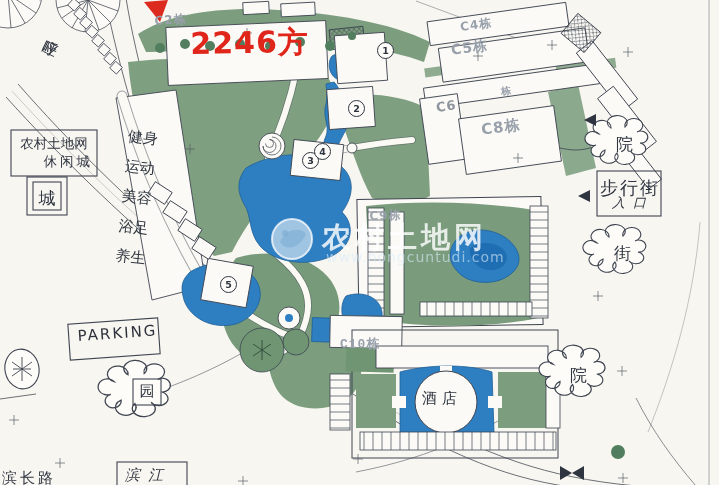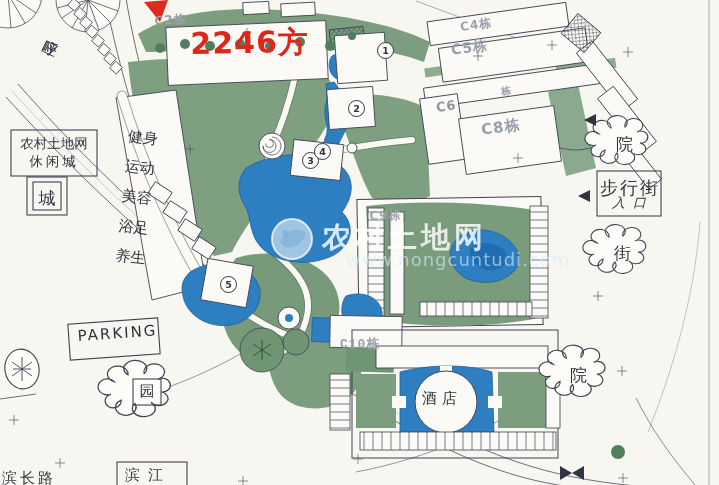--- a/index.html
+++ b/index.html
@@ -12,21 +12,21 @@
   .boxtxt{text-align:center;}
   .cnum{position:absolute;width:15px;height:15px;border:1.3px solid #2f3540;border-radius:50%;
         background:#fdfcf8;font-size:9.5px;font-weight:700;color:#2f3540;
         display:flex;align-items:center;justify-content:center;line-height:1;}
   .sparow{display:flex;justify-content:space-between;width:44px;font-size:15px;color:#2f3540;}
   #spa{position:absolute;left:129px;top:127px;display:flex;flex-direction:column;gap:11px;
        transform:rotate(6deg);transform-origin:left top;}
   #watermark{position:absolute;left:270px;top:216px;width:230px;height:60px;pointer-events:none;}
   #wm-name{position:absolute;left:52px;top:2px;font-size:29px;font-weight:700;
            color:rgba(255,255,255,0.82);letter-spacing:4px;}
-  #wm-url{position:absolute;left:76px;top:33px;font-size:18px;color:rgba(215,236,250,0.6);letter-spacing:1px;}
+  #wm-url{position:absolute;left:56px;top:33px;font-size:14px;color:rgba(215,236,250,0.6);letter-spacing:1px;}
   #wm-logo{position:absolute;left:6px;top:2px;width:44px;height:46px;}
 </style>
 </head>
 <body>
 
 <div id="stage">
 
 <svg width="719" height="485" viewBox="0 0 719 485">
   <defs>
     <pattern id="xh" width="5" height="5" patternUnits="userSpaceOnUse">
@@ -227,39 +227,39 @@
 <span class="lbl cad" style="left:450px;top:42px;font-size:14px;transform:rotate(-8deg);">C5栋</span>
 <span class="lbl cad" style="left:500px;top:85px;font-size:10px;transform:rotate(-8deg);">栋</span>
 <span class="lbl cad" style="left:435px;top:100px;font-size:13px;color:#8e959e;transform:rotate(-8deg);">C6</span>
 <span class="lbl cad" style="left:480px;top:121px;font-size:15px;transform:rotate(-8deg);">C8栋</span>
 <span class="lbl cad" style="left:369px;top:208px;font-size:12px;opacity:.9;transform:rotate(-2deg);">C9栋</span>
 <span class="lbl cad" style="left:340px;top:335px;font-size:13px;font-family:Liberation Mono, monospace;">C10栋</span>
 
 <span class="lbl hand" style="left:50px;top:26px;font-size:15px;writing-mode:vertical-rl;transform:rotate(26deg);">呼应</span>
 
 <span class="lbl hand boxtxt" style="left:15px;top:135px;width:78px;font-size:13.5px;">农村土地网</span>
-<span class="lbl hand boxtxt" style="left:15px;top:153px;width:78px;font-size:13.5px;letter-spacing:3px;">休闲城</span>
+<span class="lbl hand boxtxt" style="left:15px;top:153px;width:78px;font-size:13.5px;letter-spacing:3px;text-align:right;">休闲城</span>
 <span class="lbl hand boxtxt" style="left:33px;top:187px;width:28px;font-size:17px;">城</span>
 
 <div id="spa">
   <span class="sparow">健身</span>
   <span class="sparow">运动</span>
   <span class="sparow">美容</span>
   <span class="sparow">浴足</span>
   <span class="sparow">养生</span>
 </div>
 
 <span class="lbl hand" style="left:616px;top:133px;font-size:17px;">院</span>
 <span class="lbl hand boxtxt" style="left:600px;top:176px;width:58px;font-size:18px;letter-spacing:2px;">步行街</span>
 <span class="lbl hand boxtxt" style="left:600px;top:194px;width:58px;font-size:13px;letter-spacing:8px;text-indent:8px;font-style:italic;">入口</span>
 <span class="lbl hand" style="left:614px;top:242px;font-size:17px;">街</span>
 <span class="lbl hand" style="left:570px;top:364px;font-size:17px;">院</span>
 <span class="lbl hand" style="left:77px;top:327px;font-size:15px;letter-spacing:2px;transform:rotate(-4deg);color:#2e323c;">PARKING</span>
 <span class="lbl hand boxtxt" style="left:133px;top:382px;width:28px;font-size:15px;">园</span>
-<span class="lbl hand boxtxt" style="left:117px;top:466px;width:50px;font-size:15px;letter-spacing:8px;text-indent:8px;">滨江</span>
+<span class="lbl hand boxtxt" style="left:117px;top:466px;width:50px;font-size:15px;letter-spacing:8px;text-indent:8px;font-style:italic;">滨江</span>
 <span class="lbl hand" style="left:422px;top:349px;font-size:15px;letter-spacing:5px;transform:rotate(1deg);margin-top:40px;">酒店</span>
 <span class="lbl hand" style="left:2px;top:469px;font-size:15px;letter-spacing:3px;">滨长路</span>
 
 <span class="cnum" style="left:377px;top:42px;">1</span>
 <span class="cnum" style="left:348px;top:100px;">2</span>
 <span class="cnum" style="left:302px;top:152px;">3</span>
 <span class="cnum" style="left:314px;top:143px;">4</span>
 <span class="cnum" style="left:220px;top:276px;">5</span>
 
 <div id="watermark">

